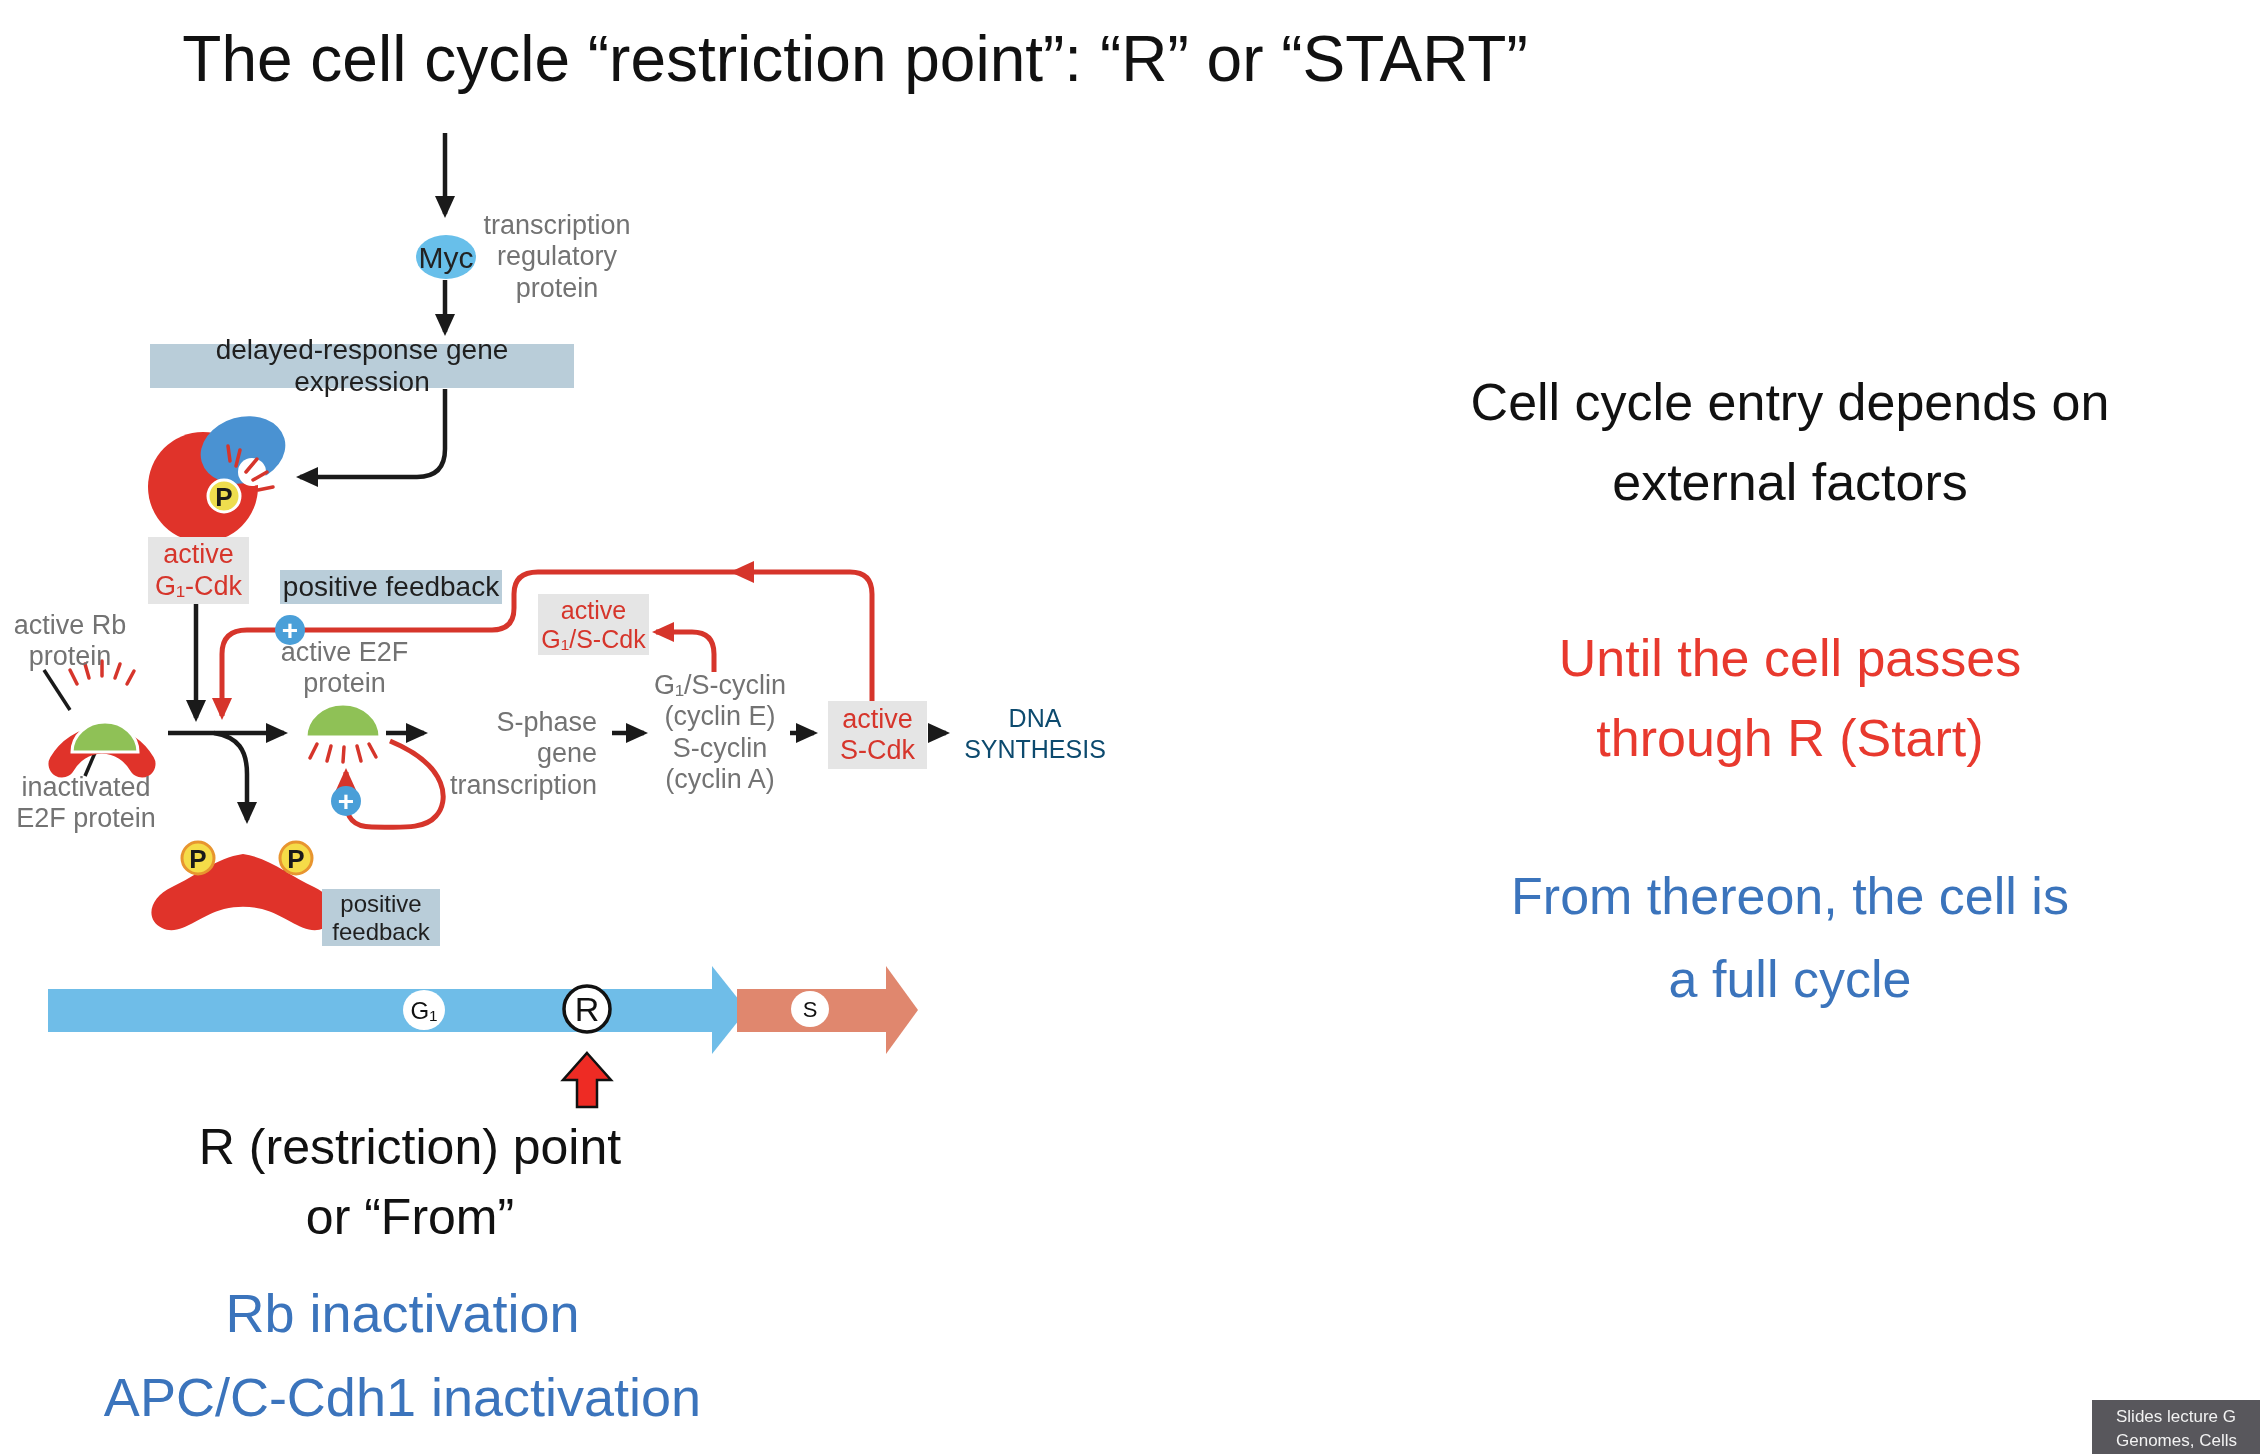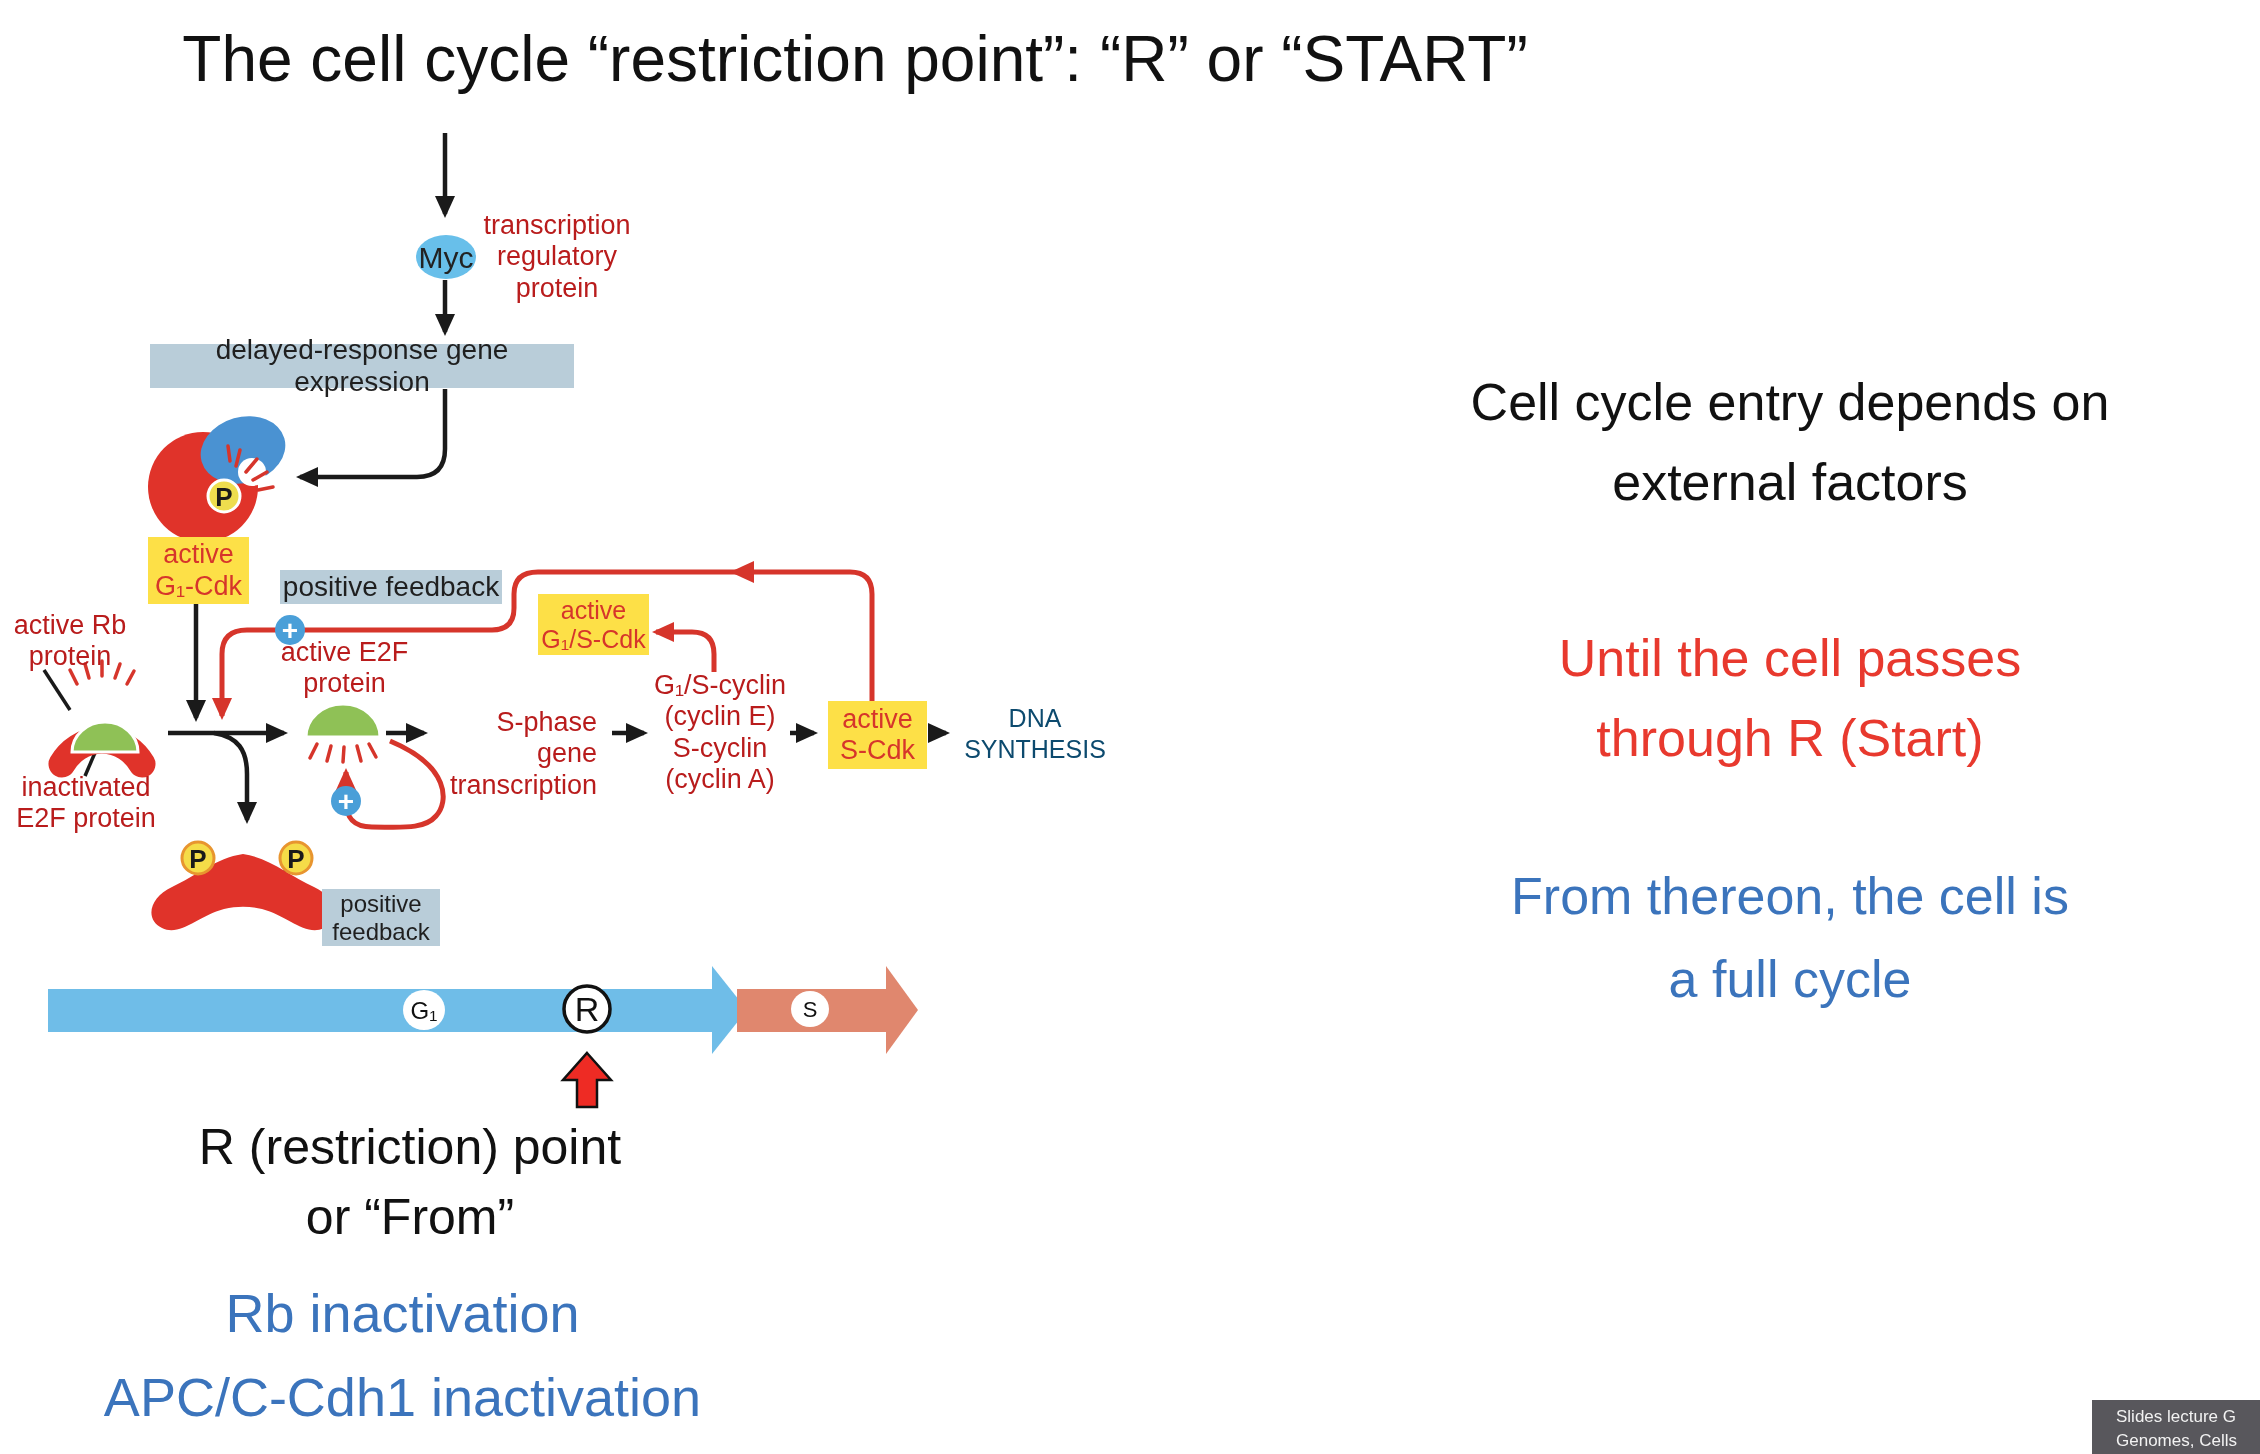--- a/index.html
+++ b/index.html
@@ -1,24 +1,24 @@
 <!DOCTYPE html>
 <html><head>
 <meta charset="utf-8">
 <style>
   html,body{margin:0;padding:0;background:#ffffff;}
   #slide{
     position:relative;width:2260px;height:1454px;background:#ffffff;overflow:hidden;
     font-family:"Liberation Sans","DejaVu Sans",sans-serif;color:#1a1a1a;
   }
   .abs{position:absolute;}
-  .lbl{white-space:pre-line;text-align:center;line-height:1.16;font-size:27px;color:#b91c1c;}
+  .lbl{white-space:pre-line;text-align:center;line-height:1.16;font-size:27px;color:#737373;}
   .box{display:flex;align-items:center;justify-content:center;text-align:center;white-space:pre-line;}
   .graybox{background:#b9cdd9;color:#1f1f1f;}
-  .yellowbox{background:#fde047;color:#d6352b;line-height:1.15;}
+  .yellowbox{background:#e5e5e5;color:#d6352b;line-height:1.15;}
   .redtext{color:#0c4a6e;}
   #title{top:22px;left:70px;width:1570px;text-align:center;font-size:64px;color:#111;}
   #right-black{top:362px;left:1320px;width:940px;text-align:center;font-size:52px;line-height:1.54;color:#111;white-space:pre-line;}
   #right-red{top:618px;left:1320px;width:940px;text-align:center;font-size:52px;line-height:1.54;color:#e8392e;white-space:pre-line;}
   #right-blue{top:855px;left:1320px;width:940px;text-align:center;font-size:52px;line-height:1.6;color:#3b74bc;}
   #restriction-caption{top:1112px;left:155px;width:510px;font-size:50px;line-height:1.4;color:#111;}
   #inactivation-notes{top:1272px;left:70px;width:665px;font-size:54px;line-height:1.55;color:#3b74bc;}
   #credit{top:1400px;left:2092px;width:168px;height:54px;background:#58575c;color:#f2f2f2;
     font-size:17px;line-height:1.4;padding:5px 0 0 24px;white-space:pre;overflow:hidden;box-sizing:border-box;}
   svg text{font-family:"Liberation Sans","DejaVu Sans",sans-serif;}

